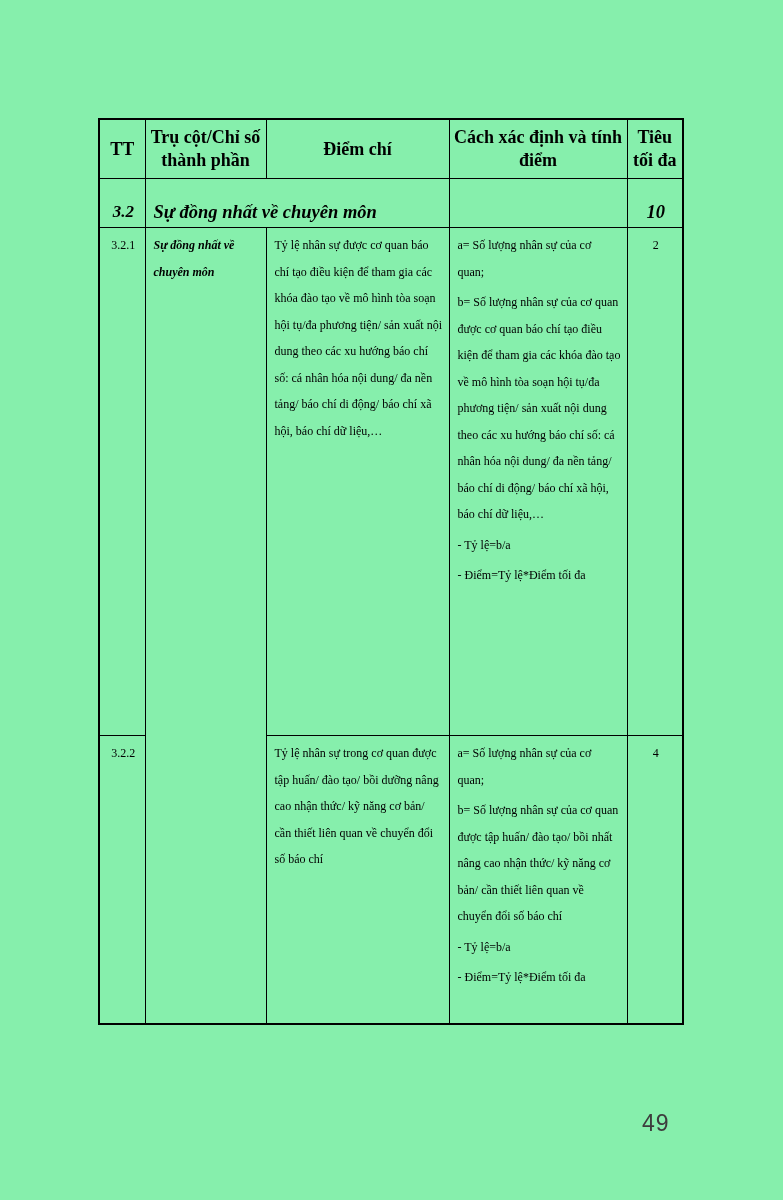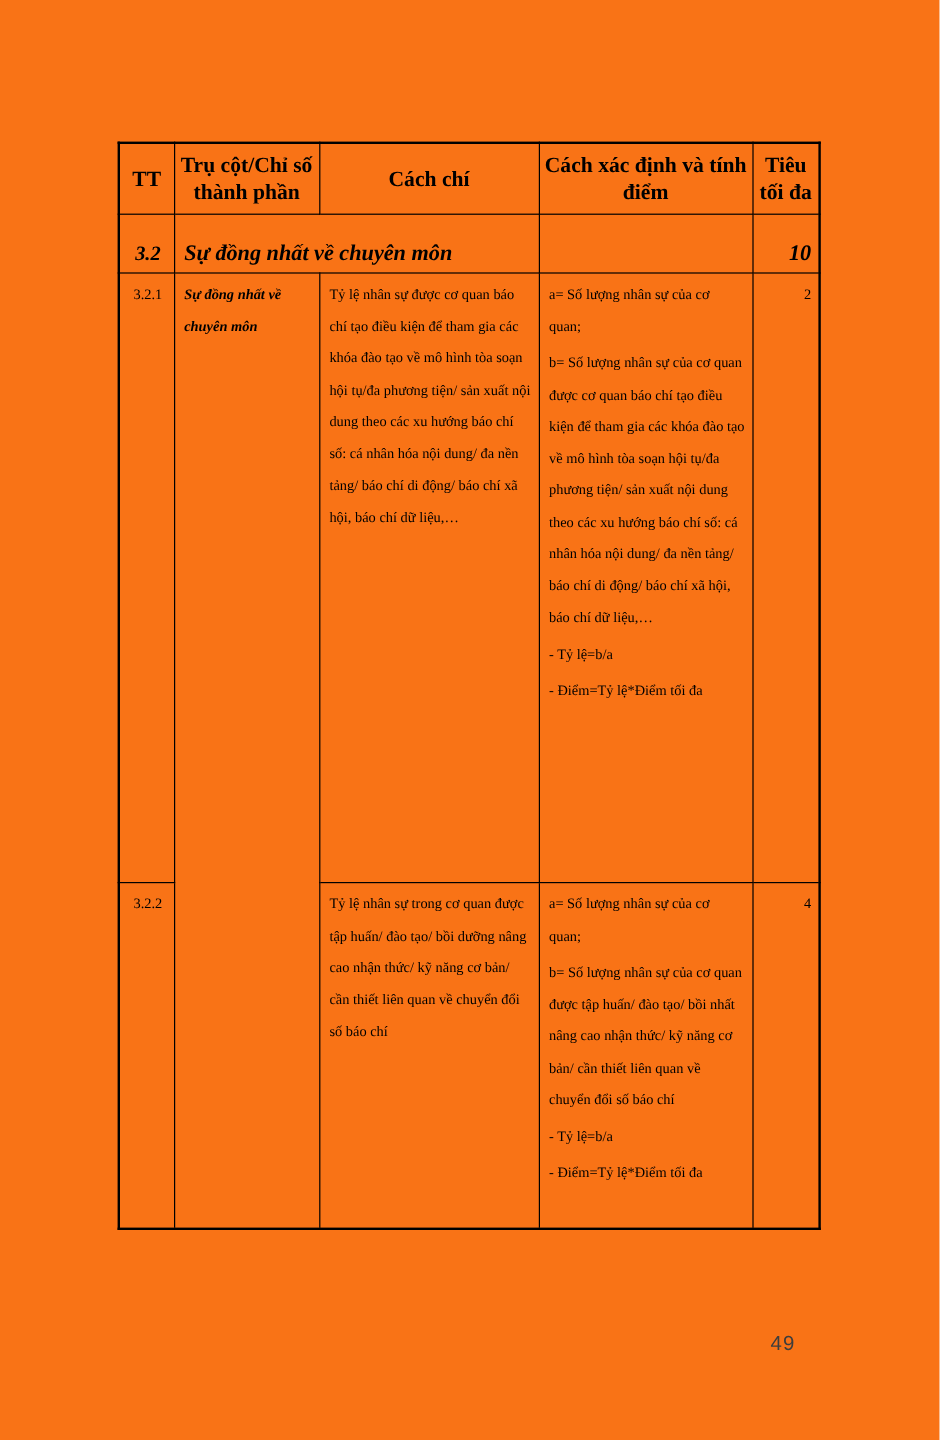--- a/index.html
+++ b/index.html
@@ -1,21 +1,21 @@
 <!DOCTYPE html>
 <html><head>
 <meta charset="utf-8">
 <style>
   * { box-sizing: border-box; }
   html, body { margin: 0; padding: 0; background: #ffffff; }
   .page {
     position: relative;
     width: 783px;
     height: 1200px;
-    background: #f97316;
+    background: #86efac;
     font-family: "Liberation Serif", serif;
     color: #000000;
     overflow: hidden;
   }
   table.rubric {
     position: absolute;
     left: 98px;
     top: 118px;
     width: 584px;
     border-collapse: collapse;
@@ -58,35 +58,35 @@
   tr.section-row td.tt-cell {
     font-size: 17px;
     white-space: nowrap;
   }
   td.component-cell {
     font-weight: bold;
     font-style: italic;
     padding-top: 6px;
   }
   td.score-cell {
-    text-align: right;
+    text-align: center;
     padding: 6px 2px 4px 2px;
   }
   td.method-cell p {
     margin: 0;
   }
   td.method-cell p + p {
     margin-top: 4px;
   }
   .page-number {
     position: absolute;
     left: 642px;
     top: 1110px;
     font-family: "Liberation Sans", sans-serif;
-    font-size: 17px;
+    font-size: 23px;
     color: #3d3d3d;
     letter-spacing: 1px;
   }
 </style>
 </head>
 <body>
 
 <div class="page">
 
   <table class="rubric">
@@ -94,21 +94,21 @@
       <col style="width:46px">
       <col style="width:121px">
       <col style="width:183px">
       <col style="width:178px">
       <col style="width:56px">
     </colgroup>
     <thead>
       <tr style="height:59px">
         <th>TT</th>
         <th>Trụ cột/Chỉ số thành phần</th>
-        <th>Cách chí</th>
+        <th>Điểm chí</th>
         <th>Cách xác định và tính điểm</th>
         <th>Tiêu tối đa</th>
       </tr>
     </thead>
     <tbody>
       <tr class="section-row" style="height:38px">
         <td class="tt-cell">3.2</td>
         <td colspan="2">Sự đồng nhất về chuyên môn</td>
         <td></td>
         <td class="score-cell">10</td>

